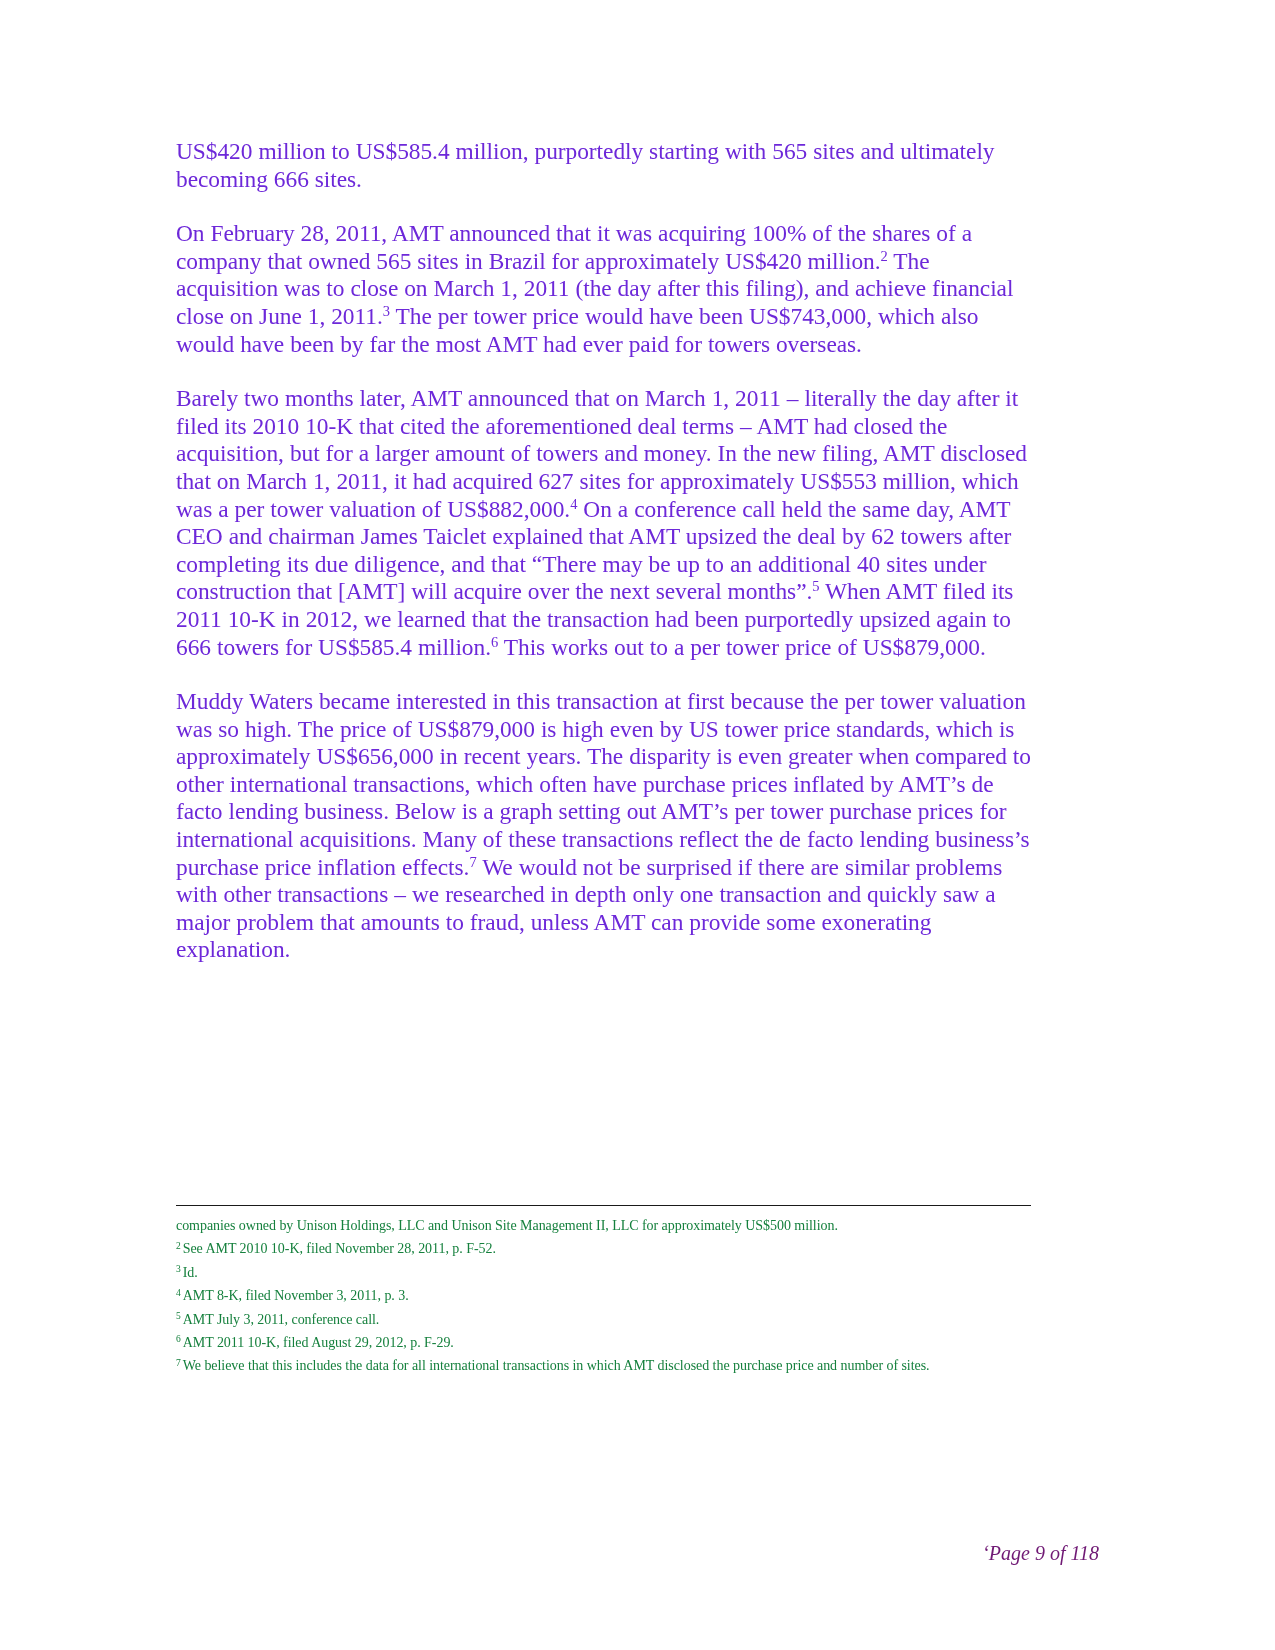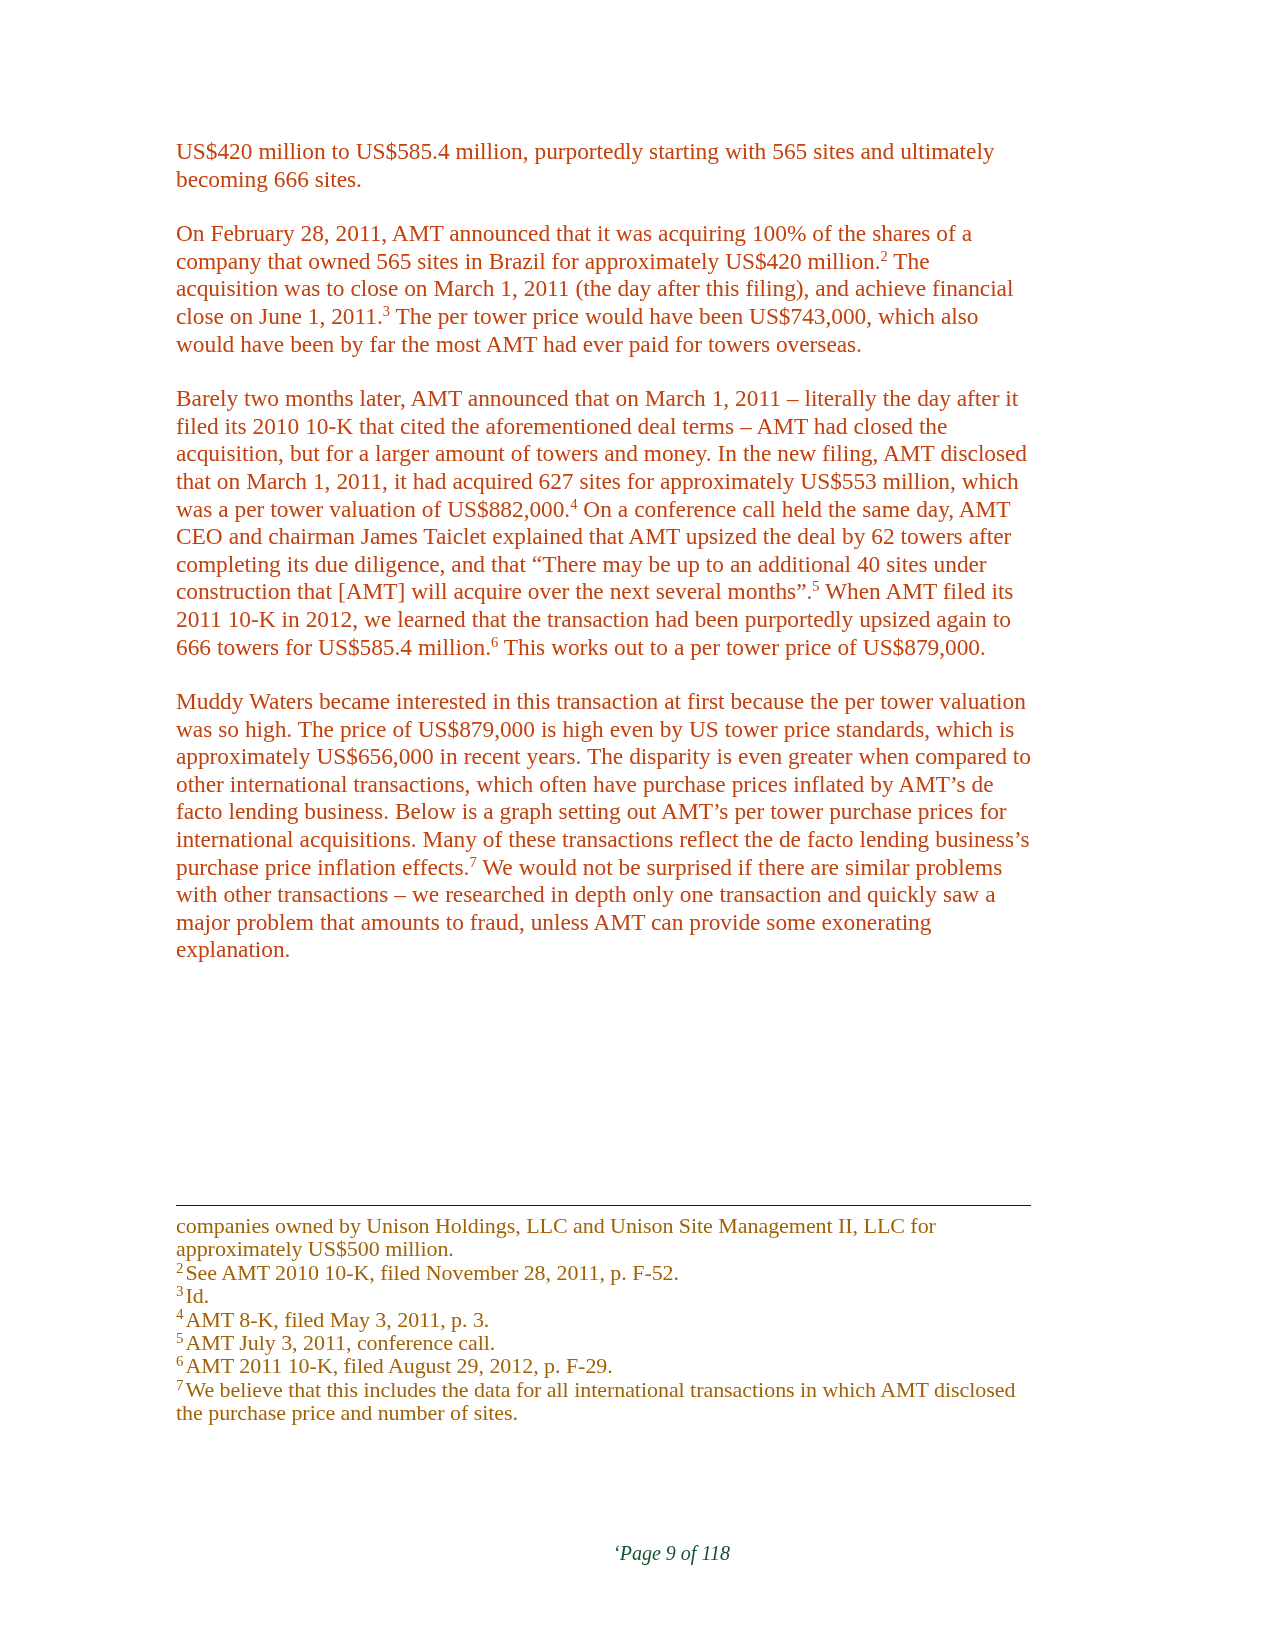--- a/index.html
+++ b/index.html
@@ -27,21 +27,21 @@
     top: 138px;
     width: 855px;
   }
   .para {
     font-size: 23.4px;
     line-height: 27.6px;
     text-align: left;
     margin: 0 0 27px 0;
     letter-spacing: -0.05px;
     word-spacing: 0.2px;
-    color: #c2410c;
+    color: #6d28d9;
   }
   .para:last-child { margin-bottom: 0; }
   sup {
     font-size: 0.62em;
     line-height: 0;
     vertical-align: 0.52em;
   }
 
   
   .footnote-zone {
@@ -51,64 +51,64 @@
     width: 855px;
   }
   .footnote-rule {
     width: 855px;
     height: 0;
     border: 0;
     border-top: 1.6px solid #1a1a1a;
     margin: 0 0 8px 0;
   }
   .fn {
-    font-size: 22px;
+    font-size: 14px;
     line-height: 23.4px;
     margin: 0;
-    color: #a16207;
+    color: #15803d;
     letter-spacing: -0.05px;
   }
   .fn sup {
     font-size: 0.68em;
     vertical-align: 0.48em;
     padding-right: 2px;
   }
   .fn .it { }
 
   .page-footer {
     position: absolute;
     right: 176px;
     top: 1540px;
     width: 855px;
-    text-align: center;
+    text-align: right;
     font-style: italic;
     font-size: 20px;
     line-height: 26px;
-    color: #14532d;
+    color: #701a75;
   }
 </style>
 </head>
 <body>
 
 <div class="page">
 
   <div class="content">
       <p class="para"><span>US$420 million to US$585.4 million, purportedly starting with 565 sites and ultimately becoming 666 sites.</span></p>
       <p class="para"><span>On February 28, 2011, AMT announced that it was acquiring 100% of the shares of a company that owned 565 sites in Brazil for approximately US$420 million.</span><sup>2</sup><span> The acquisition was to close on March 1, 2011 (the day after this filing), and achieve financial close on June 1, 2011.</span><sup>3</sup><span>  The per tower price would have been US$743,000, which also would have been by far the most AMT had ever paid for towers overseas.</span></p>
       <p class="para"><span>Barely two months later, AMT announced that on March 1, 2011 – literally the day after it filed its 2010 10-K that cited the aforementioned deal terms – AMT had closed the acquisition, but for a larger amount of towers and money.  In the new filing, AMT disclosed that on March 1, 2011, it had acquired 627 sites for approximately US$553 million, which was a per tower valuation of US$882,000.</span><sup>4</sup><span>  On a conference call held the same day, AMT CEO and chairman James Taiclet explained that AMT upsized the deal by 62 towers after completing its due diligence, and that “There may be up to an additional 40 sites under construction that [AMT] will acquire over the next several months”.</span><sup>5</sup><span>  When AMT filed its 2011 10-K in 2012, we learned that the transaction had been purportedly upsized again to 666 towers for US$585.4 million.</span><sup>6</sup><span>  This works out to a per tower price of US$879,000.</span></p>
       <p class="para"><span>Muddy Waters became interested in this transaction at first because the per tower valuation was so high.  The price of US$879,000 is high even by US tower price standards, which is approximately US$656,000 in recent years.  The disparity is even greater when compared to other international transactions, which often have purchase prices inflated by AMT’s de facto lending business.  Below is a graph setting out AMT’s per tower purchase prices for international acquisitions.  Many of these transactions reflect the de facto lending business’s purchase price inflation effects.</span><sup>7</sup><span>  We would not be surprised if there are similar problems with other transactions – we researched in depth only one transaction and quickly saw a major problem that amounts to fraud, unless AMT can provide some exonerating explanation.</span></p>
     </div>
 
   <div class="footnote-zone">
     <hr class="footnote-rule">
     <div class="footnote-list">
         <p class="fn"><span>companies owned by Unison Holdings, LLC and Unison Site Management II, LLC for approximately US$500 million.</span></p>
         <p class="fn"><sup>2</sup><span>See AMT 2010 10-K, filed November 28, 2011, p. F-52.</span></p>
         <p class="fn"><sup>3</sup><span class="it">Id.</span></p>
-        <p class="fn"><sup>4</sup><span>AMT 8-K, filed May 3, 2011, p. 3.</span></p>
+        <p class="fn"><sup>4</sup><span>AMT 8-K, filed November 3, 2011, p. 3.</span></p>
         <p class="fn"><sup>5</sup><span>AMT July 3, 2011, conference call.</span></p>
         <p class="fn"><sup>6</sup><span>AMT 2011 10-K, filed August 29, 2012, p. F-29.</span></p>
         <p class="fn"><sup>7</sup><span>We believe that this includes the data for all international transactions in which AMT disclosed the purchase price and number of sites.</span></p>
       </div>
   </div>
 
   <div class="page-footer">‘Page 9 of 118</div>
 
 </div>
 

